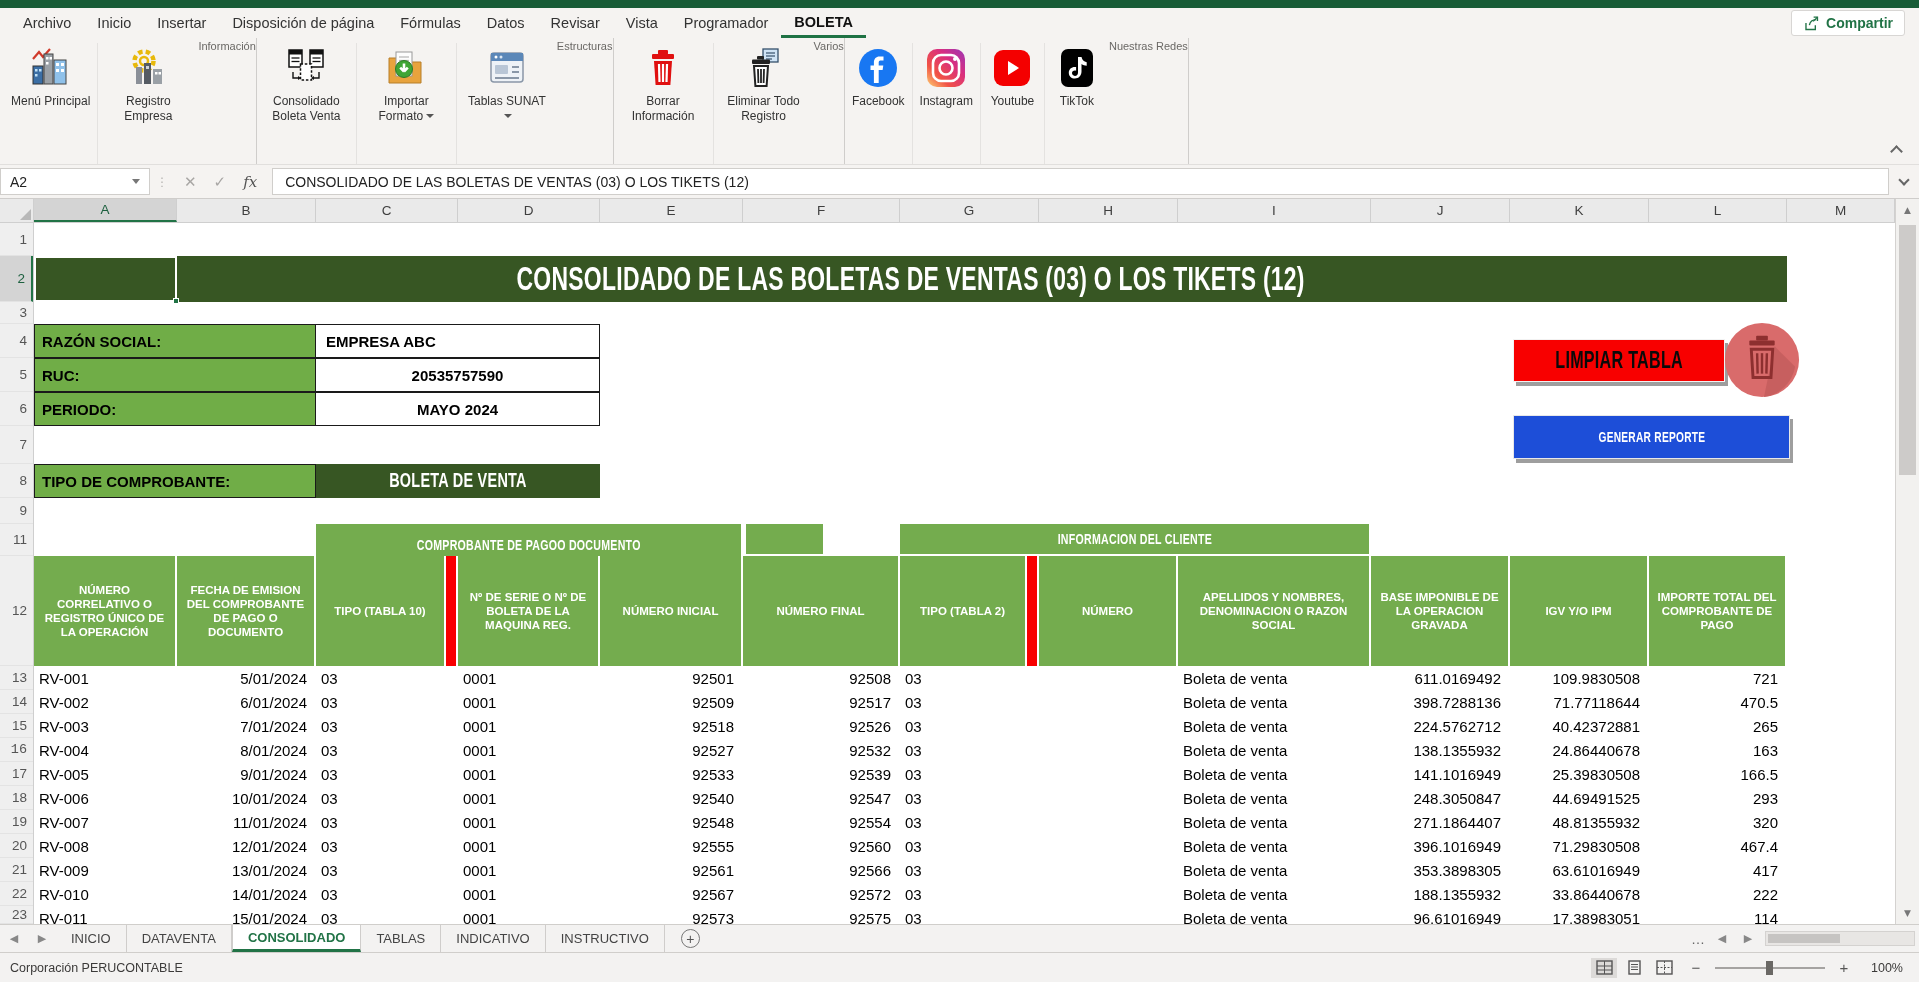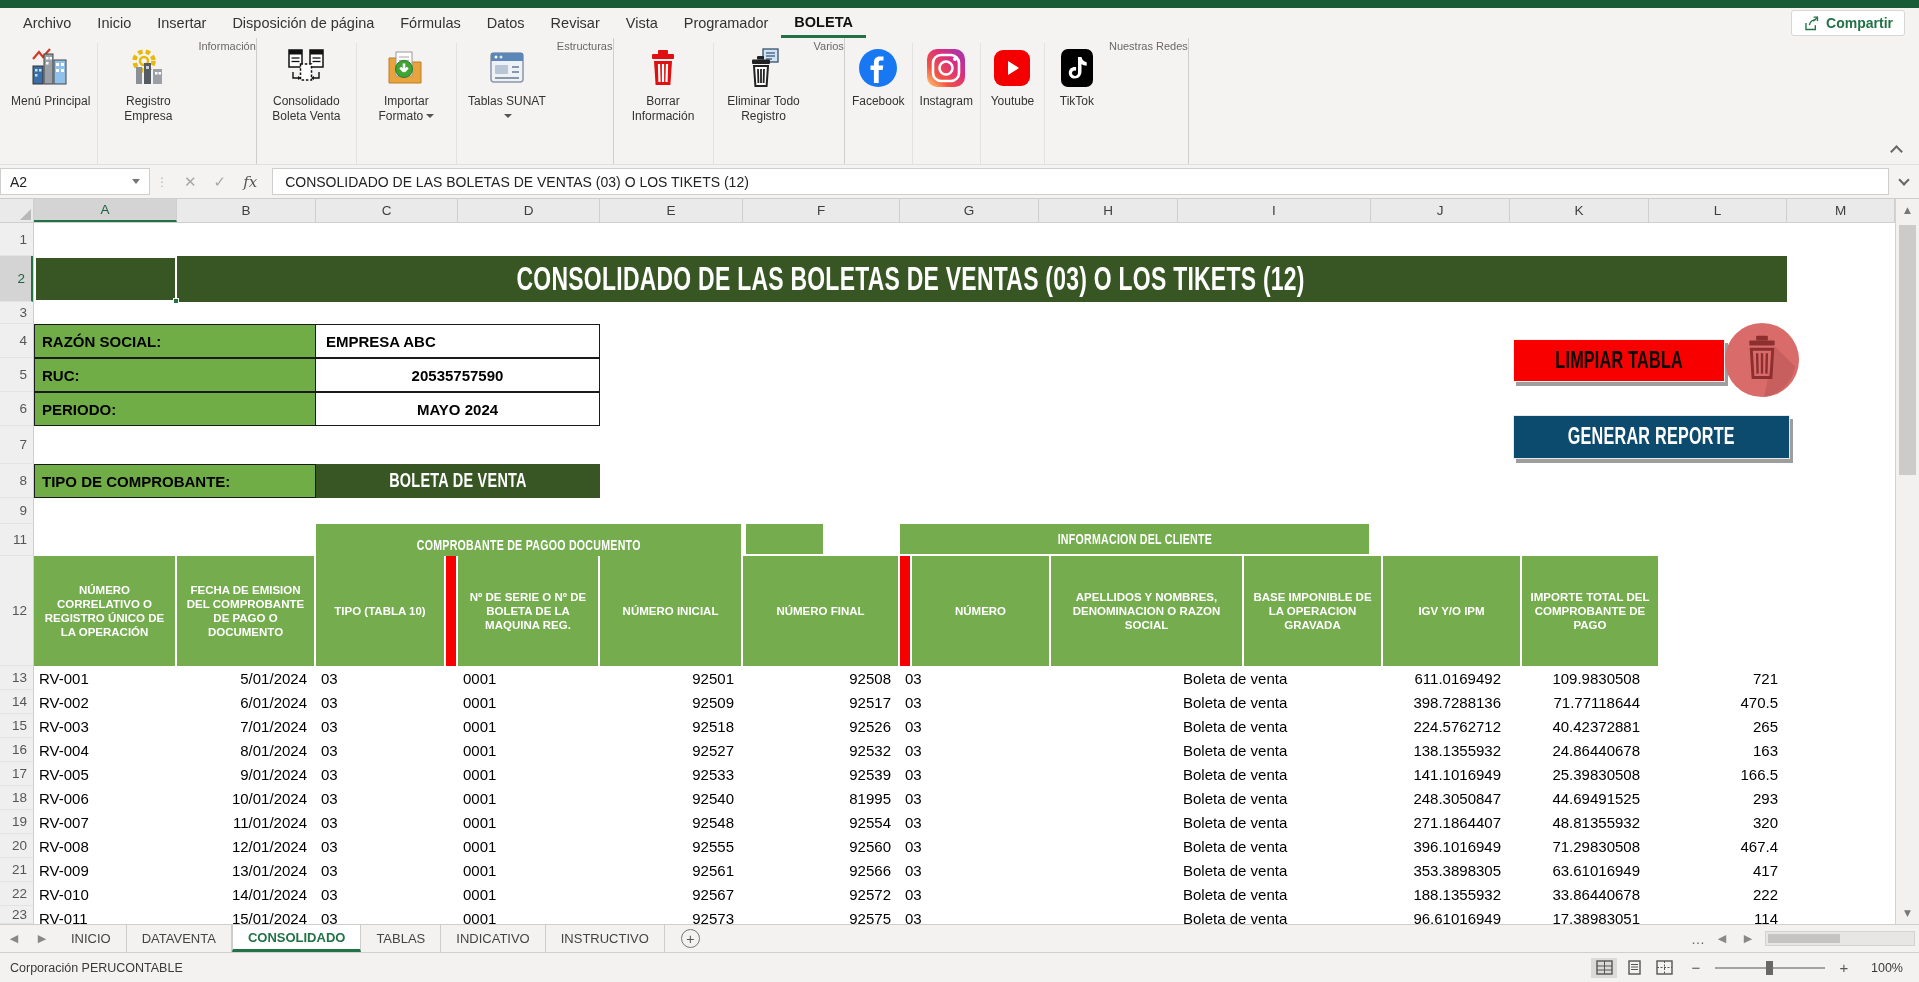--- a/index.html
+++ b/index.html
@@ -59,21 +59,21 @@
   .sel-cell { border:2px solid #fff; }
   .fill-handle { position:absolute; width:6px; height:6px; background:#217346; border:1px solid #fff; }
 
   .field-label { background:#70AD47; border:1px solid #1a1a1a; display:flex; align-items:center; padding-left:7px; font-weight:bold; font-size:15px; color:#000; }
   .field-value { background:#fff; border:1px solid #1a1a1a; border-left:none; display:flex; align-items:center; font-weight:bold; font-size:15px; color:#000; }
   .fv-left { padding-left:10px; justify-content:flex-start; }
   .fv-center { justify-content:center; }
   .tipo-value { background:#375623; color:#fff; display:flex; align-items:center; justify-content:center; font-size:17px; }
 
   .btn-limpiar { background:#F80000; border:1px solid #f2f2f2; box-shadow:3px 4px 0 #9e9e9e; display:flex; align-items:center; justify-content:center; color:#0a0a0a; font-size:19px; }
-  .btn-generar { background:#0c4a6e; border:1px solid #e8e8e8; box-shadow:3px 4px 0 #9e9e9e; display:flex; align-items:center; justify-content:center; color:#fff; font-size:19px; }
+  .btn-generar { background:#1d4ed8; border:1px solid #e8e8e8; box-shadow:3px 4px 0 #9e9e9e; display:flex; align-items:center; justify-content:center; color:#fff; font-size:12px; }
   .trash-badge svg { width:100%; height:100%; }
 
   .grp-hdr { background:#74AC4E; color:#fff; display:flex; align-items:center; justify-content:center; font-size:12.5px; }
   .tbl-hdr-row { display:flex; }
   .tbl-hdr-cell { background:#74AC4E; color:#fff; display:flex; align-items:center; justify-content:center; text-align:center; font-weight:bold; font-size:11.5px; line-height:14px; padding:2px 6px; border-right:2px solid #fff; }
   .tbl-hdr-red { background:#F80000; border-right:2px solid #fff; }
   .tbl-row { display:flex; height:24px; }
   .tbl-cell { font-size:15px; color:#000; display:flex; align-items:center; white-space:nowrap; overflow:hidden; }
   .al { justify-content:flex-start; padding-left:5px; }
   .ar { justify-content:flex-end; padding-right:9px; }
@@ -367,21 +367,21 @@
       <div class="row-num" style="height: 34px;">5</div>
       <div class="row-num" style="height: 34px;">6</div>
       <div class="row-num" style="height: 38px;">7</div>
       <div class="row-num" style="height: 34px;">8</div>
       <div class="row-num" style="height: 26px;">9</div>
       <div class="row-num" style="height: 32px;">11</div>
       <div class="row-num" style="height: 110px;">12</div>
       <div class="row-num" style="height: 24px;">13</div>
       <div class="row-num" style="height: 24px;">14</div>
       <div class="row-num" style="height: 24px;">15</div>
-      <div class="row-num" style="height: 24px;">16</div>
+      <div class="row-num" style="height: 24px; font-family: Liberation Mono, monospace;">16</div>
       <div class="row-num" style="height: 24px;">17</div>
       <div class="row-num" style="height: 24px;">18</div>
       <div class="row-num" style="height: 24px;">19</div>
       <div class="row-num" style="height: 24px;">20</div>
       <div class="row-num" style="height: 24px;">21</div>
       <div class="row-num" style="height: 24px;">22</div>
       <div class="row-num" style="height: 18px;">23</div>
     </div>
 
   <div class="cells" id="cells">
@@ -458,20 +458,23 @@
         <div class="tbl-hdr-red" style="width: 12px;"></div>
         <div class="tbl-hdr-cell" style="width: 142px;">
           <span>Nº DE SERIE O Nº DE BOLETA DE LA MAQUINA REG.</span>
         </div>
         <div class="tbl-hdr-cell" style="width: 143px;">
           <span>NÚMERO INICIAL</span>
         </div>
         <div class="tbl-hdr-cell" style="width: 157px;">
           <span>NÚMERO FINAL</span>
         </div>
+        <div class="tbl-hdr-cell" style="width: 127px;">
+          <span>TIPO (TABLA 2)</span>
+        </div>
         <div class="tbl-hdr-red" style="width: 12px;"></div>
         <div class="tbl-hdr-cell" style="width: 139px;">
           <span>NÚMERO</span>
         </div>
         <div class="tbl-hdr-cell" style="width: 193px;">
           <span>APELLIDOS Y NOMBRES, DENOMINACION O RAZON SOCIAL</span>
         </div>
         <div class="tbl-hdr-cell" style="width: 139px;">
           <span>BASE IMPONIBLE DE LA OPERACION GRAVADA</span>
         </div>
@@ -553,21 +556,21 @@
           <div class="tbl-cell ar" style="width: 139px;">141.1016949</div>
           <div class="tbl-cell ar" style="width: 139px;">25.39830508</div>
           <div class="tbl-cell ar" style="width: 138px;">166.5</div>
         </div>
         <div class="tbl-row">
           <div class="tbl-cell al" style="width: 143px;">RV-006</div>
           <div class="tbl-cell ar" style="width: 139px;">10/01/2024</div>
           <div class="tbl-cell al" style="width: 142px;">03</div>
           <div class="tbl-cell al" style="width: 142px;">0001</div>
           <div class="tbl-cell ar" style="width: 143px;">92540</div>
-          <div class="tbl-cell ar" style="width: 157px;">81995</div>
+          <div class="tbl-cell ar" style="width: 157px;">92547</div>
           <div class="tbl-cell al" style="width: 139px;">03</div>
           <div class="tbl-cell al" style="width: 139px;"></div>
           <div class="tbl-cell al" style="width: 193px;">Boleta de venta</div>
           <div class="tbl-cell ar" style="width: 139px;">248.3050847</div>
           <div class="tbl-cell ar" style="width: 139px;">44.69491525</div>
           <div class="tbl-cell ar" style="width: 138px;">293</div>
         </div>
         <div class="tbl-row">
           <div class="tbl-cell al" style="width: 143px;">RV-007</div>
           <div class="tbl-cell ar" style="width: 139px;">11/01/2024</div>

